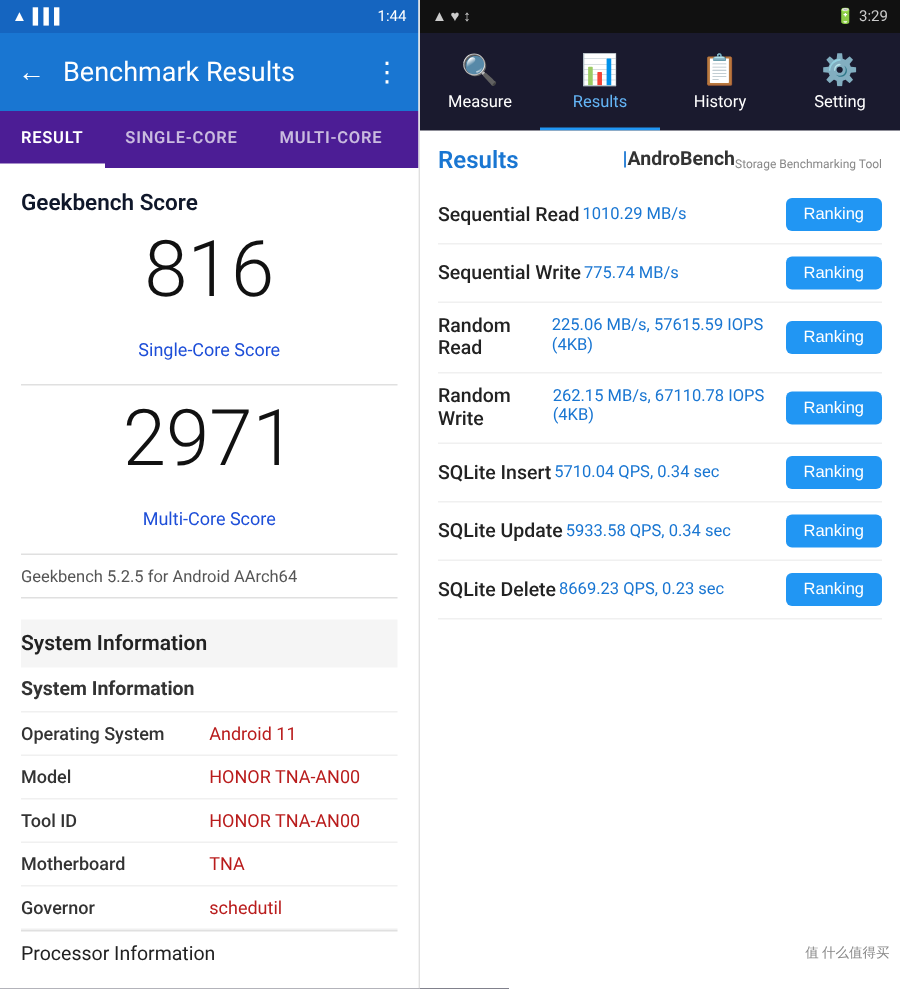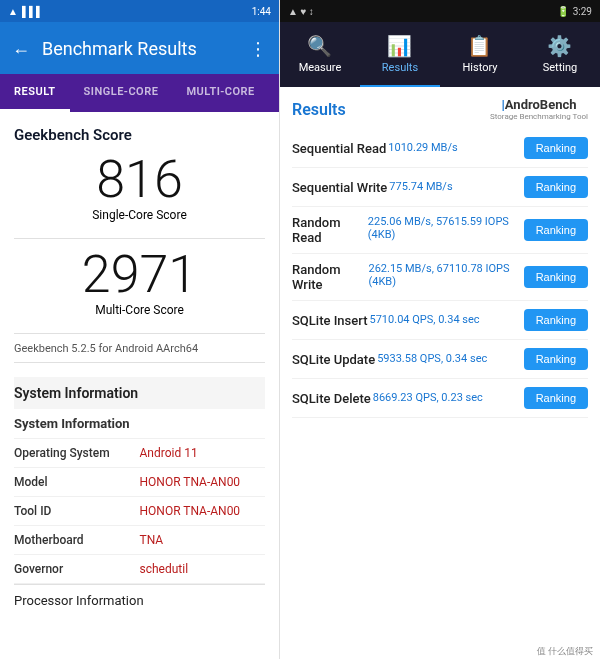--- a/index.html
+++ b/index.html
@@ -119,22 +119,22 @@
 
     .score-number {
       font-size: 52px;
       font-weight: 300;
       color: #111;
       line-height: 1;
     }
 
     .score-label {
       font-size: 12px;
-      color: #000000;
-      margin-top: 2px;
+      color: #1d4ed8;
+      margin-top: 20px;
     }
 
     .score-divider {
       border: none;
       border-top: 1px solid #e0e0e0;
       margin: 8px 0;
     }
 
     .geekbench-info {
       font-size: 11px;
@@ -256,22 +256,22 @@
     }
 
     .results-title {
       color: #1976d2;
       font-size: 16px;
       font-weight: 600;
     }
 
     .androbench-logo {
       display: flex;
-      flex-direction: column;
-      align-items: center;
+      flex-direction: row;
+      align-items: flex-end;
     }
 
     .androbench-logo .logo-text {
       font-size: 13px;
       font-weight: 700;
       color: #333;
     }
 
     .androbench-logo .logo-sub {
       font-size: 8px;
@@ -309,21 +309,21 @@
       border: none;
       border-radius: 4px;
       padding: 5px 12px;
       font-size: 11px;
       cursor: pointer;
       font-weight: 500;
     }
 
     .watermark {
       position: fixed;
-      bottom: 0;
+      bottom: 16px;
       right: 4px;
       font-size: 9px;
       color: #888;
       background: rgba(255,255,255,0.7);
       padding: 1px 3px;
     }
   </style>
 </head>
 <body>
 

